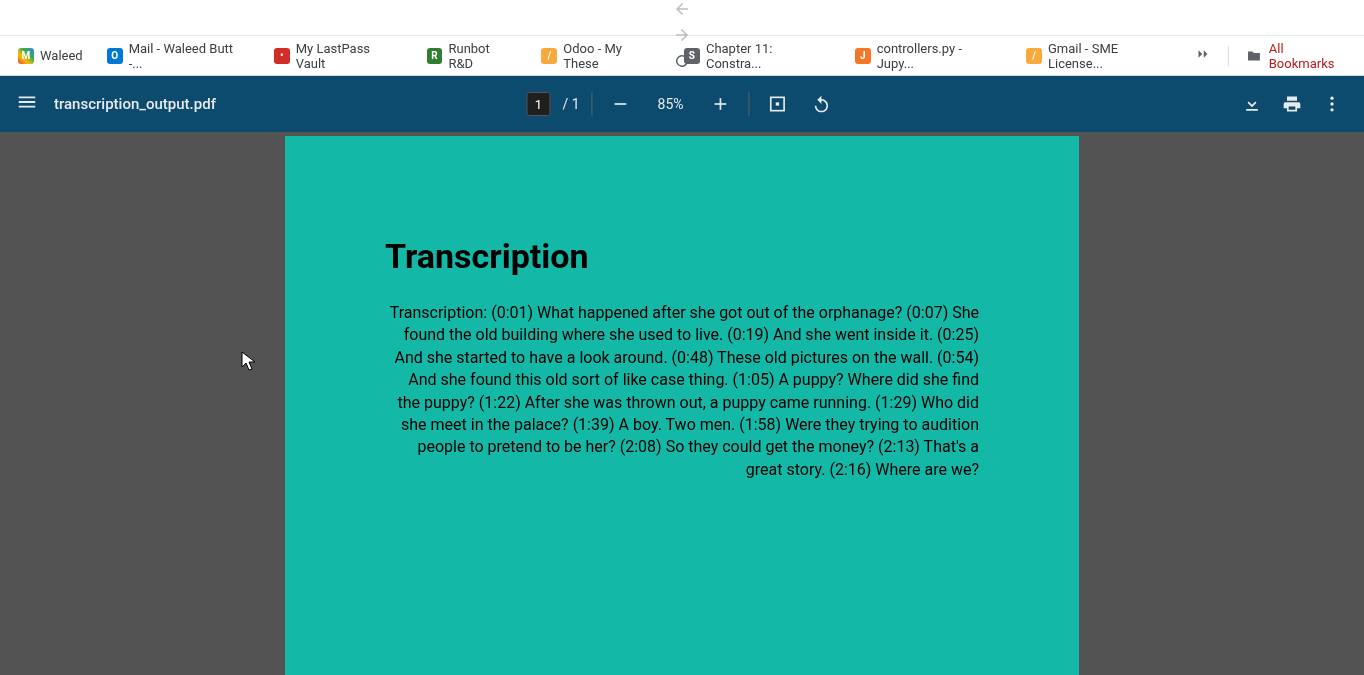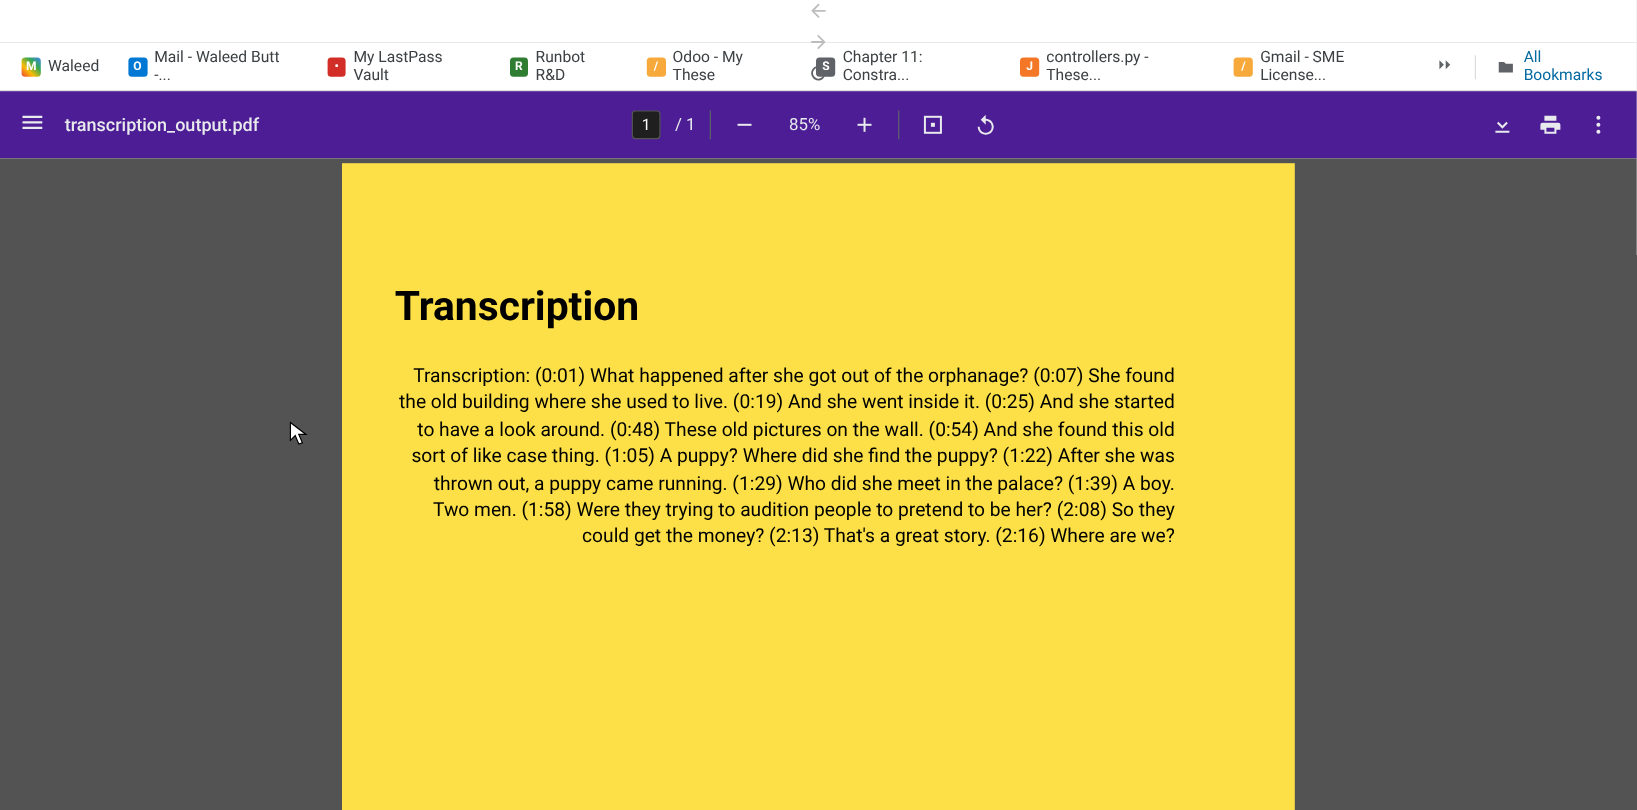--- a/index.html
+++ b/index.html
@@ -79,26 +79,26 @@
   font-size: 13px; color: #3c4043;
   padding: 4px 6px;
   cursor: pointer;
 }
 .bookmark-item .bicon {
   width: 16px; height: 16px; border-radius: 3px;
   display:flex; align-items:center; justify-content:center;
   font-size:10px; color:#fff; font-weight:bold;
 }
 .bookmarks-right { margin-left: auto; display:flex; align-items:center; gap:16px; }
-.all-bookmarks { display:flex; align-items:center; gap:6px; font-size:13px; color:#0369a1; cursor:pointer; }
+.all-bookmarks { display:flex; align-items:center; gap:6px; font-size:13px; color:#b91c1c; cursor:pointer; }
 
 
 .pdf-toolbar {
   height: 56px;
-  background: #4c1d95;
+  background: #0c4a6e;
   display: flex;
   align-items: center;
   padding: 0 16px;
   color: #e8eaed;
 }
 .pdf-toolbar .menu-btn { margin-right: 16px; cursor:pointer; }
 .pdf-filename { font-size: 15px; font-weight: 500; }
 .pdf-center {
   position: absolute;
   left: 50%;
@@ -130,23 +130,23 @@
 .pdf-content {
   height: calc(675px - 36px - 40px - 56px);
   background: #535353;
   display: flex;
   justify-content: center;
   overflow-y: auto;
   position: relative;
 }
 .pdf-page {
   width: 794px;
-  background: #fde047;
+  background: #14b8a6;
   margin-top: 4px;
-  padding: 100px 100px 60px 44px;
+  padding: 100px 100px 60px 100px;
   font-family: "Times New Roman", Times, serif;
   color: #000;
 }
 .pdf-page h1 { font-size: 34px; font-weight: bold; margin-bottom: 26px; }
 .pdf-page p { font-size: 16px; line-height: 1.4; text-align: right; }
 
 
 .mouse-cursor {
   position: absolute;
   left: 241px;
@@ -253,21 +253,21 @@
   <div class="bookmark-item">
     <span class="bicon" style="background:#f7a93b">/</span>
     <span>Odoo - My These</span>
   </div>
   <div class="bookmark-item">
     <span class="bicon" style="background:#5f6368">S</span>
     <span>Chapter 11: Constra...</span>
   </div>
   <div class="bookmark-item">
     <span class="bicon" style="background:#f37726">J</span>
-    <span>controllers.py - These...</span>
+    <span>controllers.py - Jupy...</span>
   </div>
   <div class="bookmark-item">
     <span class="bicon" style="background:#f7a93b">/</span>
     <span>Gmail - SME License...</span>
   </div>
 
   <div class="bookmarks-right">
     <div style="color:#5f6368;cursor:pointer">
       <svg width="18" height="18" viewBox="0 0 24 24">
           <path fill="currentColor" d="M6 7l5 5-5 5V7zm7 0l5 5-5 5V7z"></path>

